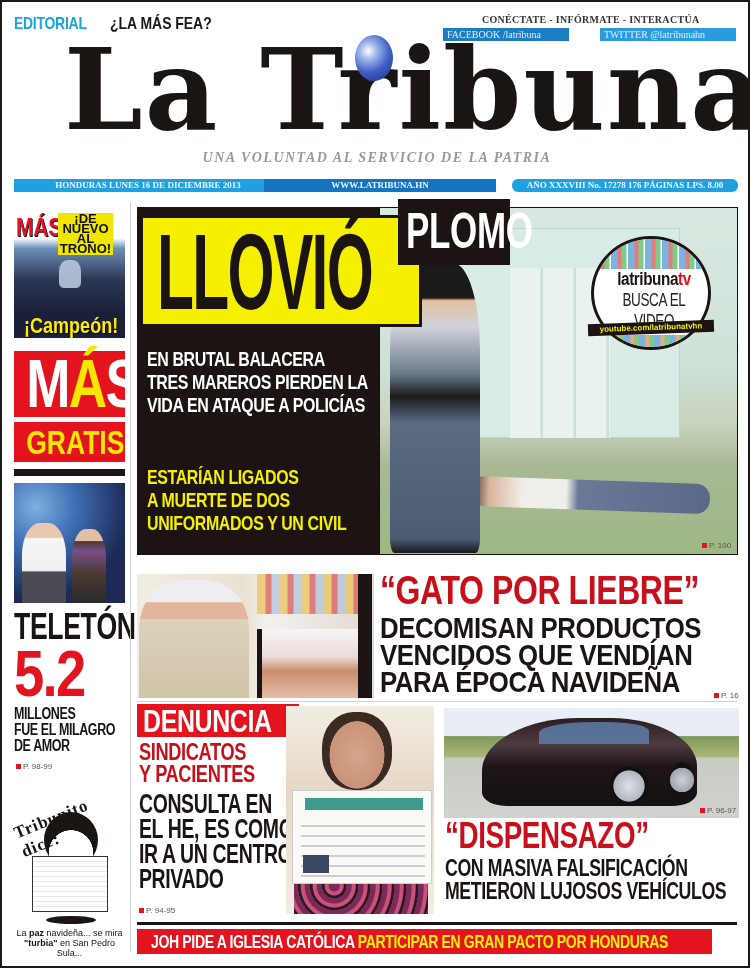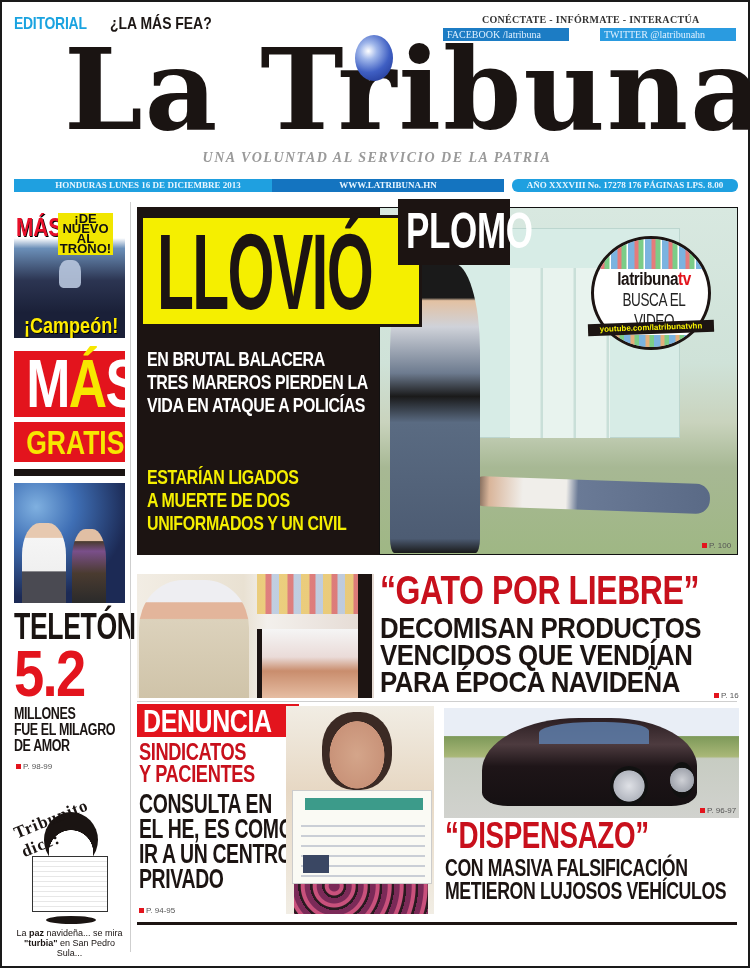--- a/index.html
+++ b/index.html
@@ -14,21 +14,21 @@
   .editorial-q { left: 108px; top: 12px; font-size: 17px; font-weight: bold; color: #1c1614; transform: scaleX(0.82); transform-origin: left top; }
   .connect { left: 480px; top: 12px; font-family: "Liberation Serif", serif; font-size: 10px; font-weight: bold; color: #333; letter-spacing: 0.3px; }
   .social { top: 26px; height: 13px; background: #1f87cf; color: #dff0ff; font-family: "Liberation Serif", serif; font-size: 10px; line-height: 13px; padding: 0 4px; }
   .social.fb { left: 441px; width: 126px; background: #1c7cc4; }
   .social.tw { left: 598px; width: 136px; background: #2a9be0; }
   .masthead { left: 22px; top: 32px; font-family: "DejaVu Serif", serif; font-weight: bold; font-size: 112px; line-height: 112px; color: #1a1412; letter-spacing: 2px; transform: scaleX(1.0); white-space: nowrap; margin-left: 40px; }
   .globe { left: 353px; top: 33px; width: 38px; height: 46px; border-radius: 50%; background: radial-gradient(circle at 35% 35%, #ffffff 0%, #9fb6ea 22%, #3f5fc3 55%, #1a2f8a 100%); }
   .slogan { left: 0; width: 750px; top: 148px; text-align: center; font-family: "Liberation Serif", serif; font-style: italic; font-weight: bold; font-size: 14px; color: #9a9a9a; letter-spacing: 1.5px; }
   .infobar { top: 177px; height: 13px; background: #1fa0e0; color: #e8f6ff; font-family: "Liberation Serif", serif; font-size: 9px; font-weight: bold; line-height: 13px; text-align: center; white-space: nowrap; overflow: hidden; }
   .infobar.b1 { left: 12px; width: 268px; }
-  .infobar.b2 { left: 270px; width: 232px; background: #1474c0; }
+  .infobar.b2 { left: 262px; width: 232px; background: #1474c0; }
   .infobar.b3 { left: 510px; width: 226px; border-radius: 6px; }
 
   
   .mas-promo { left: 12px; top: 208px; width: 111px; height: 128px; background: linear-gradient(180deg, #fff 0%, #fff 22%, #6b8fb8 30%, #2c3552 55%, #1a2038 80%, #1a2038 100%); overflow: hidden; }
   .mas-logo { left: 2px; top: 2px; font-size: 26px; font-weight: 900; color: #e8102a; transform: scaleX(0.8); transform-origin: left top; text-shadow: 1px 1px 0 #000; }
   .mas-tag { left: 44px; top: 3px; width: 55px; background: #f1e600; color: #111; font-size: 13px; font-weight: bold; line-height: 10px; text-align: center; padding: 1px; }
   .campeon { left: 0; top: 103px; width: 111px; text-align: center; font-size: 22px; font-weight: bold; color: #ffec00; transform: scaleX(0.82); transform-origin: center top; text-shadow: 1px 1px 0 #000; }
   .trophy { left: 45px; top: 50px; width: 22px; height: 28px; background: #b8c7de; border-radius: 40% 40% 20% 20%; opacity: 0.9; }
   .mas-gratis-box1 { left: 12px; top: 349px; width: 111px; height: 66px; background: #e3141d; }
   .mas-big { left: 0; top: -4px; width: 111px; text-align: center; font-size: 68px; font-weight: bold; color: #fff; transform: scaleX(0.78); transform-origin: center top; line-height: 72px; letter-spacing: -2px; }
@@ -258,14 +258,17 @@
     <div class="abs car-wheel2"></div>
   </div>
   <div class="abs pref car-pref">P. 96-97</div>
   <div class="abs cond disp-kicker">“DISPENSAZO”</div>
   <div class="abs cond disp-head">
     <div>CON MASIVA FALSIFICACIÓN</div>
     <div>METIERON LUJOSOS VEHÍCULOS</div>
   </div>
 
   <div class="abs bottom-rule"></div>
+  <div class="abs bottom-bar">
+    <div class="abs cond bottom-text"><span>JOH PIDE A IGLESIA CATÓLICA </span><span class="y">PARTICIPAR EN GRAN PACTO POR HONDURAS</span></div>
+  </div>
   <div class="abs pref bottom-pref">P. 8</div>
 </div>
 
 </body></html>

